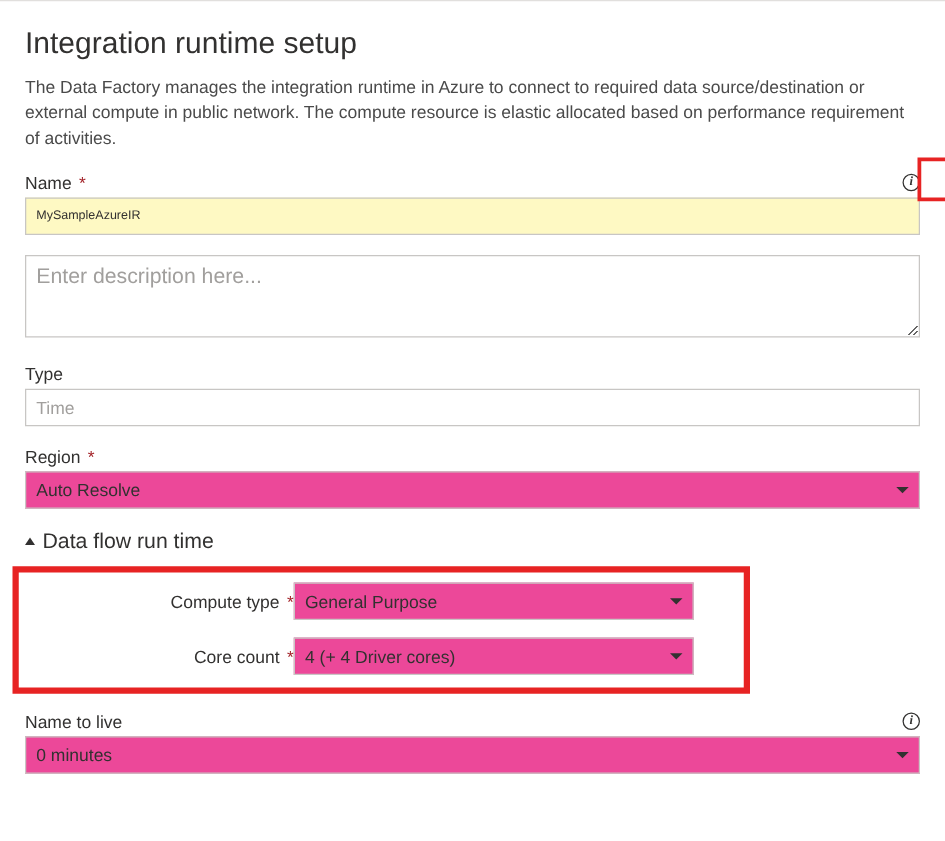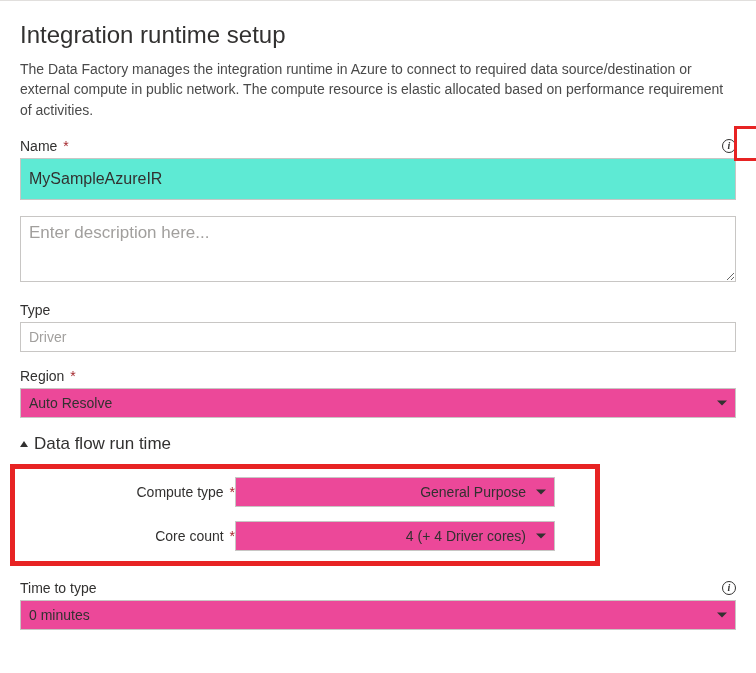--- a/index.html
+++ b/index.html
@@ -52,26 +52,26 @@
     font-size: 10px;
     line-height: 12px;
     text-align: center;
     color: #323130;
     font-weight: 700;
     font-family: Georgia, serif;
     font-style: italic;
   }
   .text-input {
     width: 100%;
-    height: 42px;
+    height: 30px;
     border: 1px solid #c8c6c4;
     padding: 4px 8px;
-    font-size: 16px;
-    color: #323130;
-    background: #5eead4;
+    font-size: 10px;
+    color: #323130;
+    background: #fef9c3;
   }
   .text-input::placeholder { color: #a19f9d; }
   .textarea {
     width: 100%;
     height: 66px;
     resize: vertical;
     border: 1px solid #c8c6c4;
     padding: 6px 8px;
     font-size: 17px;
     color: #323130;
@@ -155,21 +155,21 @@
   .row2:last-child { margin-bottom: 0; }
   .row2 .lab {
     width: 210px;
     font-size: 14px;
     color: #323130;
     text-align: right;
   }
   .row2 .ctl {
     width: 320px;
   }
-  .row2 .ctl .select { width: 100%; justify-content: flex-end; }
+  .row2 .ctl .select { width: 100%; }
 </style>
 </head>
 <body>
 
 <div class="page">
 
   <h1 class="title">Integration runtime setup</h1>
   <p class="intro">The Data Factory manages the integration runtime in Azure to connect to required data source/destination or external compute in public network. The compute resource is elastic allocated based on performance requirement of activities.</p>
 
   <div class="field">
@@ -184,21 +184,21 @@
   </div>
 
   <div class="field">
     <textarea class="textarea" placeholder="Enter description here..." style=""></textarea>
   </div>
 
   <div class="field">
     <div class="label-row">
       <span class="label">Type</span>
     </div>
-    <div class="readonly-input">Driver</div>
+    <div class="readonly-input">Time</div>
   </div>
 
   <div class="field">
     <div class="label-row">
       <span class="label">
         <span>Region</span><span class="req"> *</span>
       </span>
     </div>
     <div class="select">
       <span>Auto Resolve</span>
@@ -231,21 +231,21 @@
         <div class="select">
           <span>4 (+ 4 Driver cores)</span>
           <span class="caret"></span>
         </div>
       </div>
     </div>
   </div>
 
   <div class="field" style="margin-bottom:0;">
     <div class="label-row">
-      <span class="label">Time to type</span>
+      <span class="label">Name to live</span>
       <span class="info-icon">i</span>
     </div>
     <div class="select">
       <span>0 minutes</span>
       <span class="caret"></span>
     </div>
   </div>
 
 </div>
 

